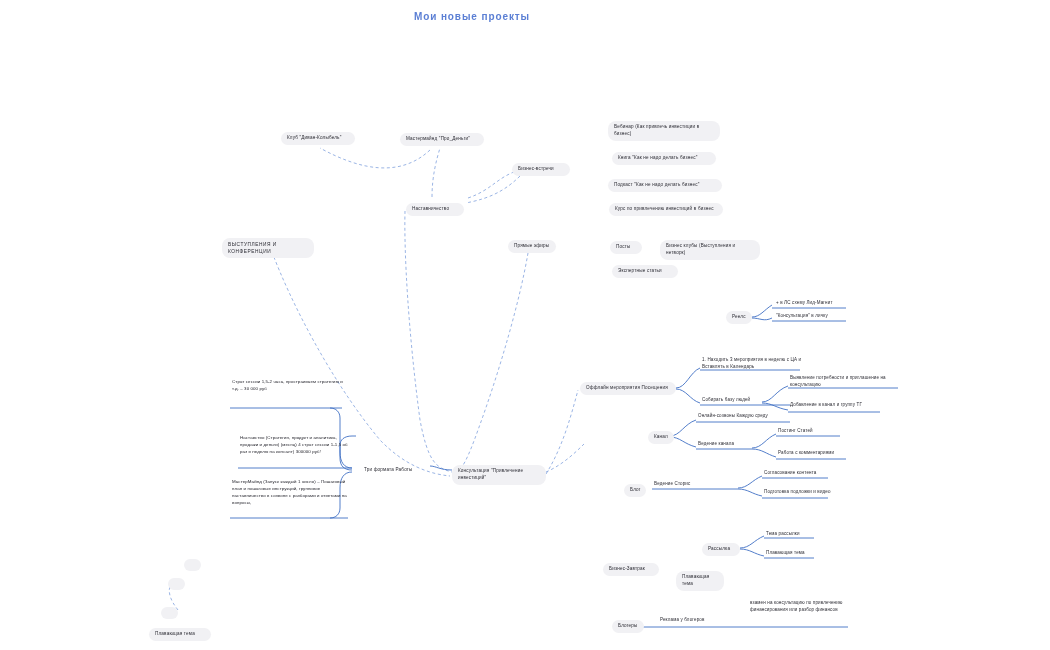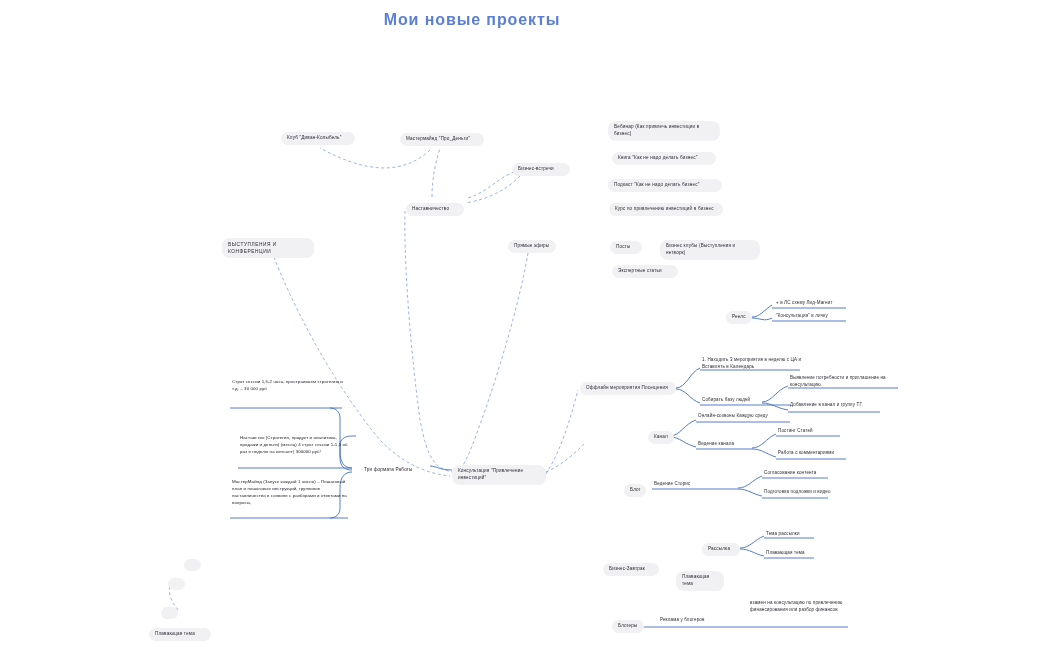--- a/index.html
+++ b/index.html
@@ -22,21 +22,21 @@
     height: 650px;
     pointer-events: none;
   }
   .title {
     position: absolute;
     left: 0;
     top: 11px;
     width: 944px;
     text-align: center;
     color: #5b7fd4;
-    font-size: 16px;
+    font-size: 10px;
     letter-spacing: 0.9px;
     font-weight: 600;
   }
   .node {
     position: absolute;
     background: #f1f1f4;
     color: #2b2b33;
     border-radius: 7px;
     font-size: 4.6px;
     line-height: 1.5;

